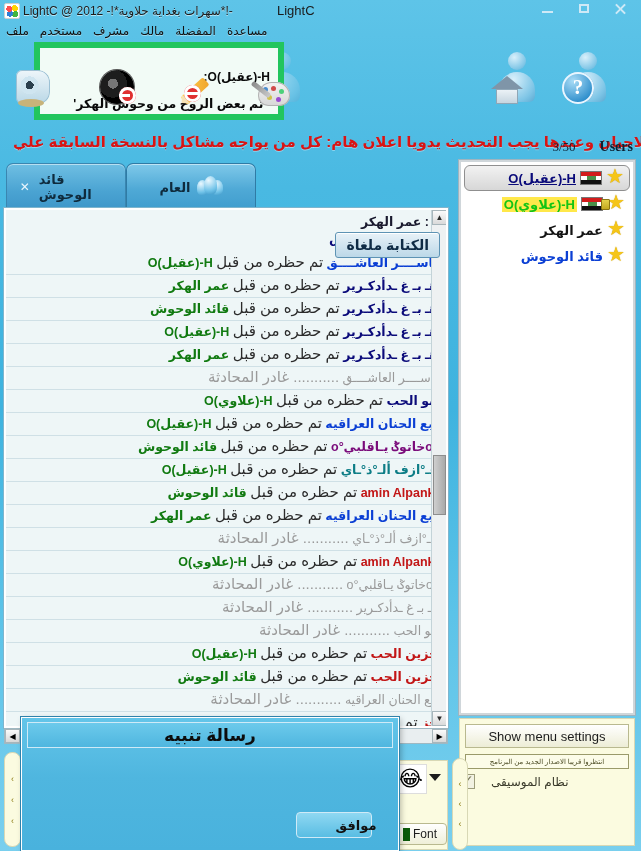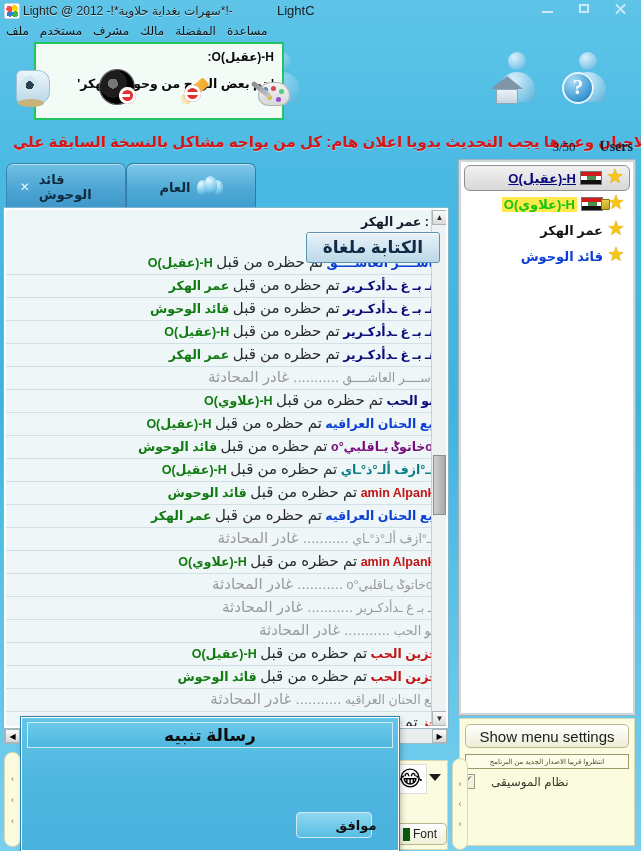--- a/index.html
+++ b/index.html
@@ -230,21 +230,21 @@
 
   .c-blue { color: #0b3fd4; }
   .c-navy { color: #0b0b7a; }
   .c-purple { color: #7a0b7a; }
   .c-red { color: #c21616; }
   .c-teal { color: #0d7d86; }
 
   
   .write-cancel {
     position: absolute; right: 6px; top: 22px; z-index: 6;
-    padding: 4px 16px; font-size: 17px; font-weight: bold; color: #0f2b45;
+    padding: 4px 10px; font-size: 14px; font-weight: bold; color: #0f2b45;
     background: linear-gradient(180deg,#e8f2f8,#bcd8e8);
     border: 1px solid #5d93b4; border-radius: 3px; cursor: pointer;
     box-shadow: inset 0 1px 0 #fff;
   }
 
   
   .chat-scroll {
     position: absolute; right: 0; top: 0; width: 15px; height: 100%;
     background: #eef1f2; border-left: 1px solid #c4d3d8;
   }
@@ -323,22 +323,22 @@
   }
 
   
   .right-bottom {
     position: absolute; right: 6px; top: 718px; width: 176px; height: 128px;
     background: #fbfbe0; border: 1px solid #d8d8b5;
   }
   .show-menu-btn {
     margin: 5px auto 0 auto; display: block; width: 164px; height: 24px;
     background: linear-gradient(180deg,#ffffff,#ededd6);
-    border: 1px solid #b9b98f; border-radius: 5px; cursor: pointer;
-    font-size: 15px; color: #1c1c1c; font-family: "Liberation Sans", sans-serif;
+    border: 1px solid #b9b98f; border-radius: 0; cursor: pointer;
+    font-size: 13px; color: #1c1c1c; font-family: "Liberation Sans", sans-serif;
   }
   .mini-marquee {
     margin: 6px auto 0 auto; width: 164px; height: 15px; background: #fcfce8;
     border: 1px solid #9a9a6a; overflow: hidden; direction: rtl;
   }
   .mini-marquee span {
     display: block; white-space: nowrap; font-size: 7px; color: #4a4a22;
     line-height: 14px; text-align: center;
   }
   .music-row {
@@ -429,22 +429,22 @@
     border: 1px solid #ffffff; box-shadow: 0 0 0 1px #2f82ab, 2px 2px 6px rgba(0,0,0,.28);
   }
   .dlg-title {
     margin: 4px 5px 0 5px; height: 26px; border: 1px solid #cfeaf7;
     display: flex; align-items: center; justify-content: center;
     background: linear-gradient(180deg,#6ccaeb,#4fb6df);
   }
   .dlg-title span { font-size: 17px; font-weight: bold; color: #0c0c0c; }
   .dlg-body {
     position: absolute; left: 34px; top: 42px; width: 250px; height: 78px;
-    background: #f2fbf6; border: 2px solid #22c55e; direction: rtl;
-    padding: 6px 8px; overflow: hidden;
+    background: #f2fbf6; border: 6px solid #22c55e; direction: rtl;
+    padding: 22px 8px; overflow: hidden;
   }
   .dlg-from { font-size: 12px; font-weight: bold; color: #0a0a0a; text-align: right; }
   .dlg-msg { font-size: 12.5px; font-weight: bold; color: #0a0a0a;
              text-align: right; margin-top: 12px; }
   .dlg-ok {
     position: absolute; left: 296px; top: 812px; width: 76px; height: 26px;
     background: linear-gradient(180deg,#8fd8f2,#59bde3);
     border: 1px solid #cfeaf7; border-radius: 4px; cursor: pointer;
     font-size: 13px; font-weight: bold; color: #111;
     display: flex; align-items: center; justify-content: center; padding-left: 44px;

